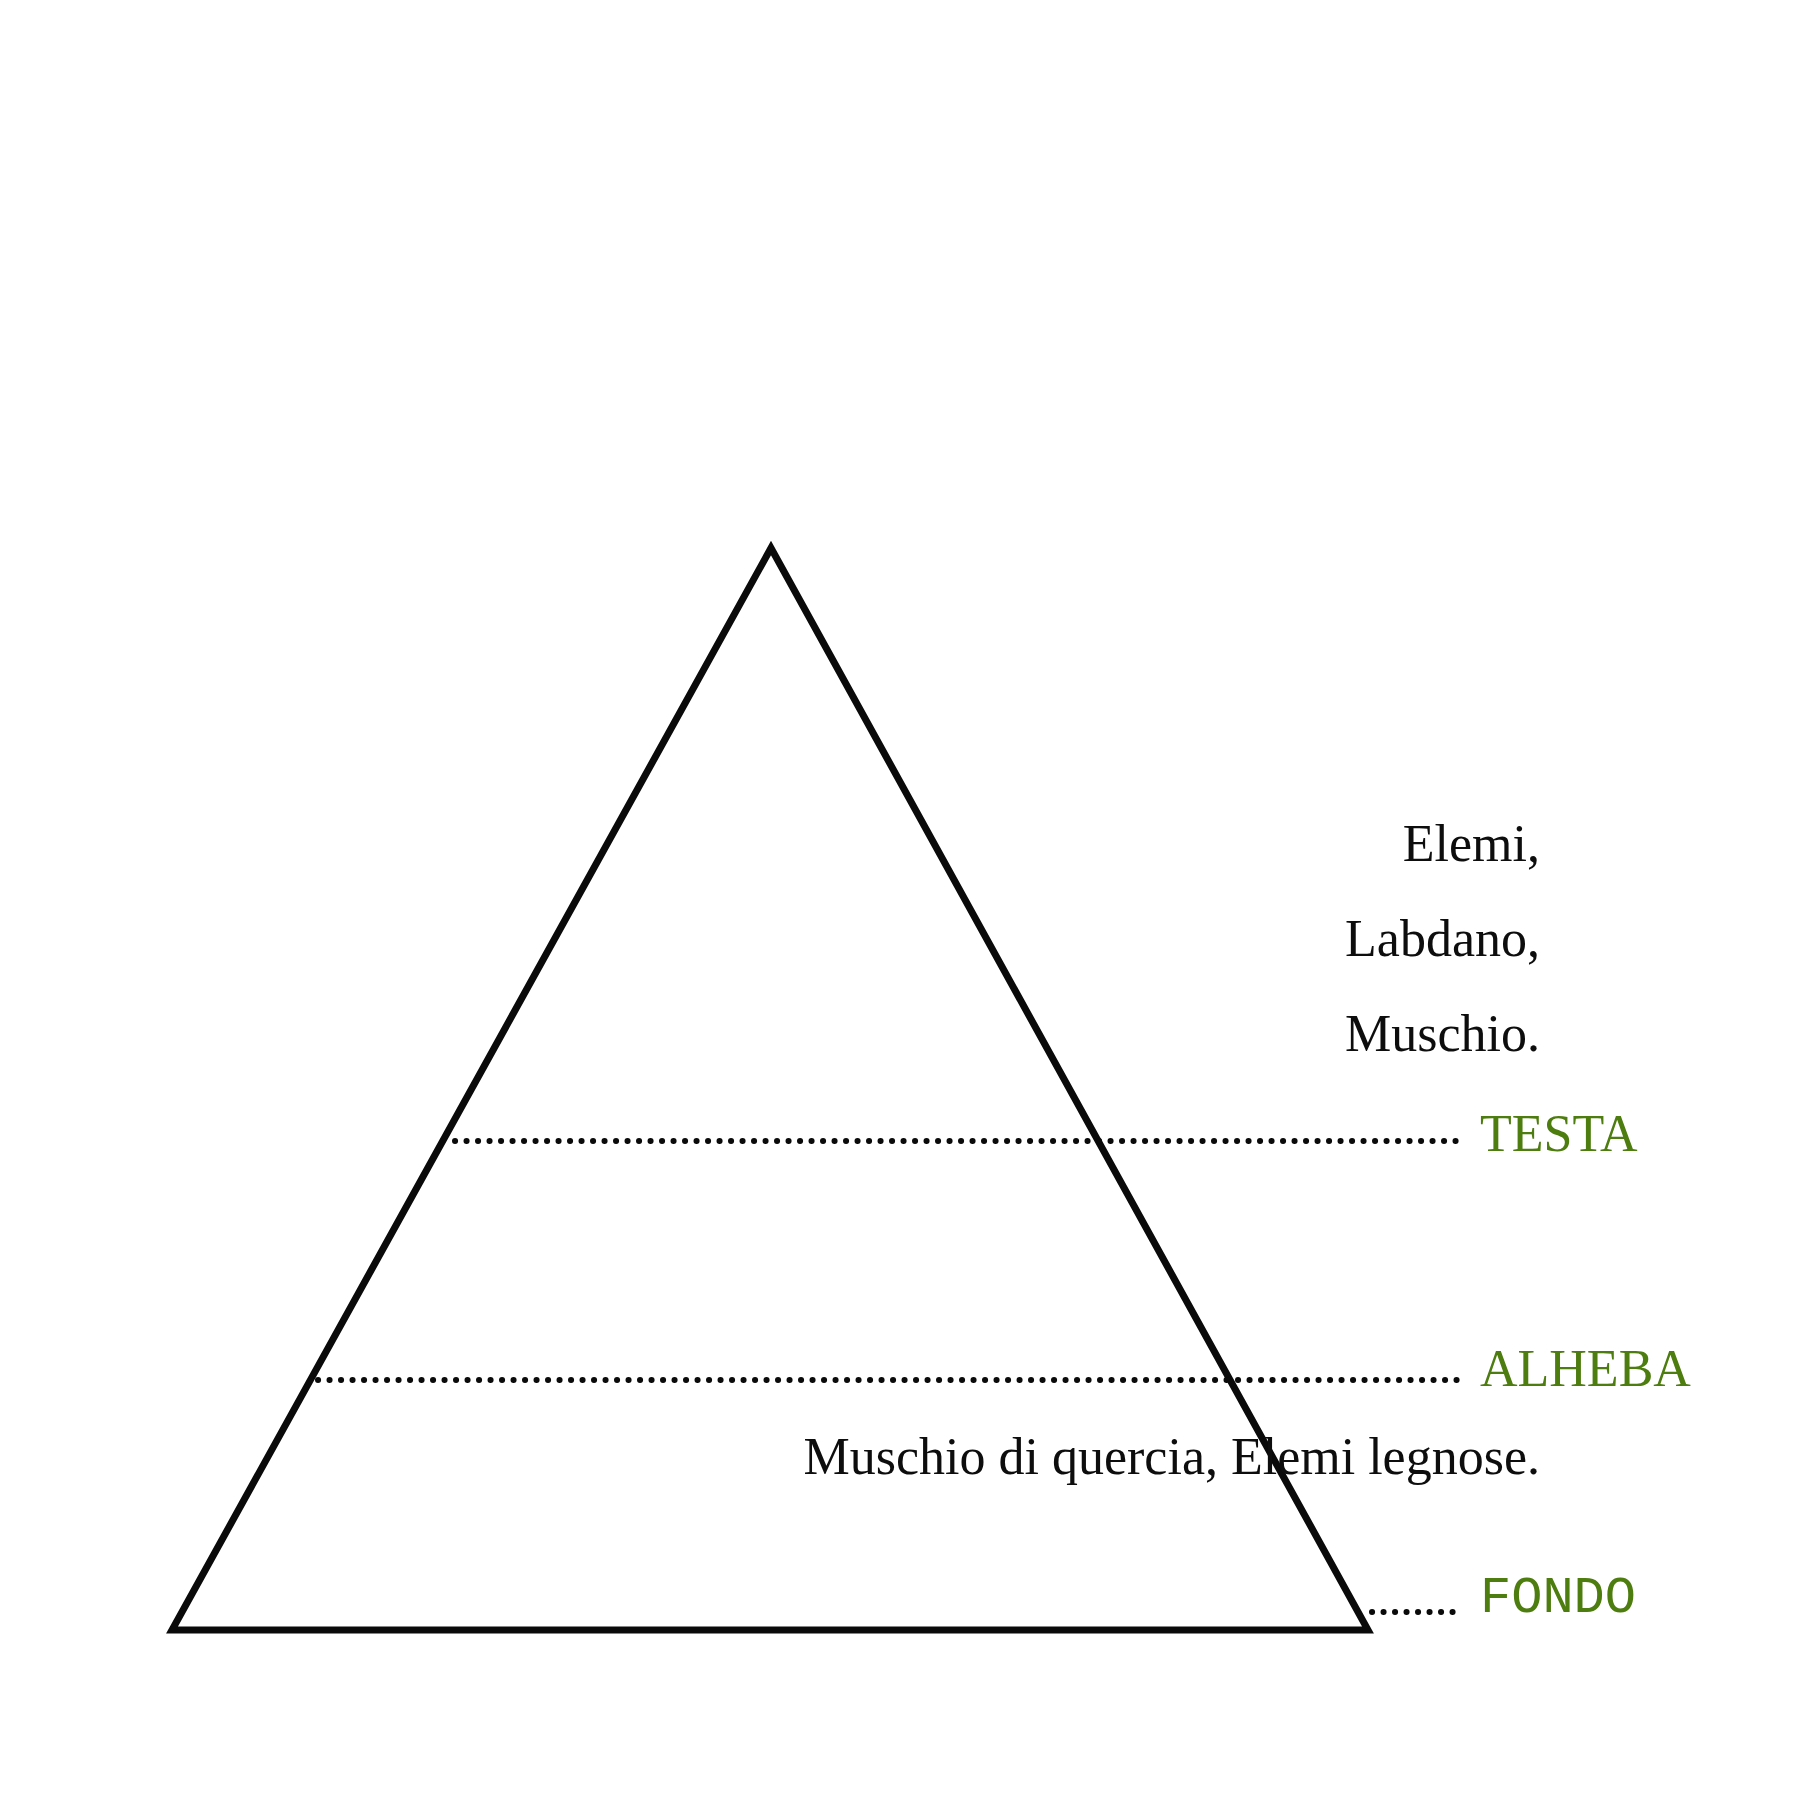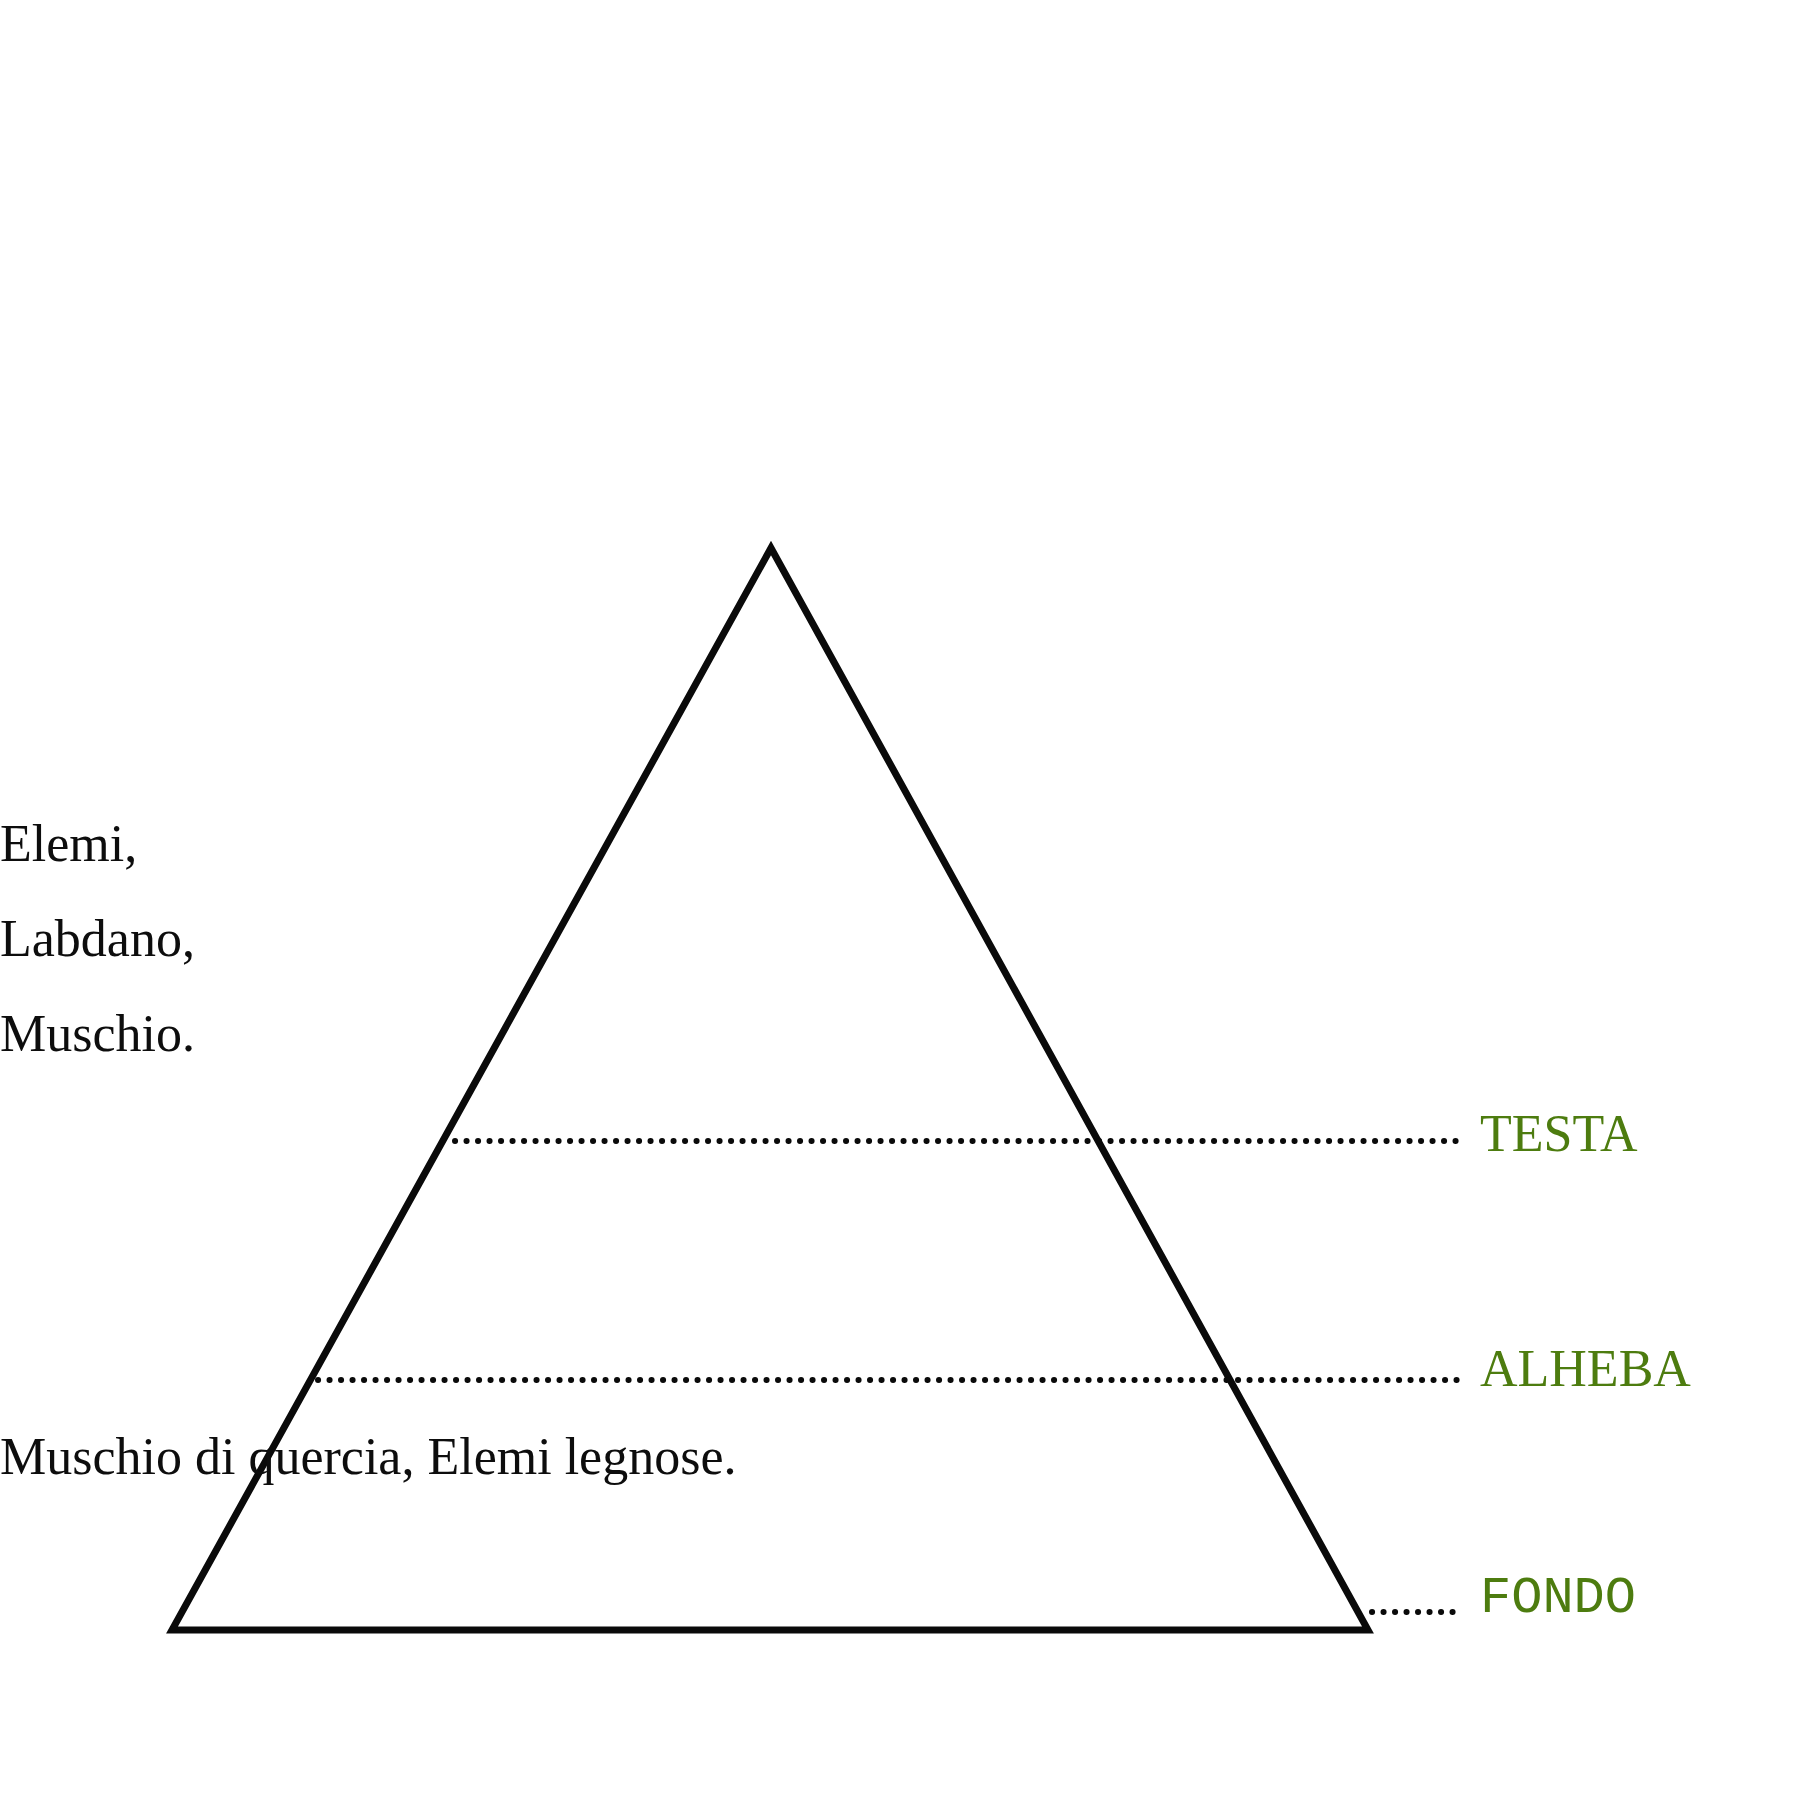--- a/index.html
+++ b/index.html
@@ -32,21 +32,21 @@
     position: absolute;
     left: 0;
     top: 0;
     width: 1808px;
     height: 1810px;
   }
   .notes-group {
     position: absolute;
     left: 0;
     width: 1540px;       
-    text-align: left;
+    text-align: right;
     font-size: 52px;
     line-height: 95px;
     color: #0d0d0d;
   }
   .notes-group.top    { top: 796px;  }
   .notes-group.heart  { top: 1169px; }
   .notes-group.base   { top: 1409px; }
   .note-line { display: block; }
   .level-label {
     position: absolute;

